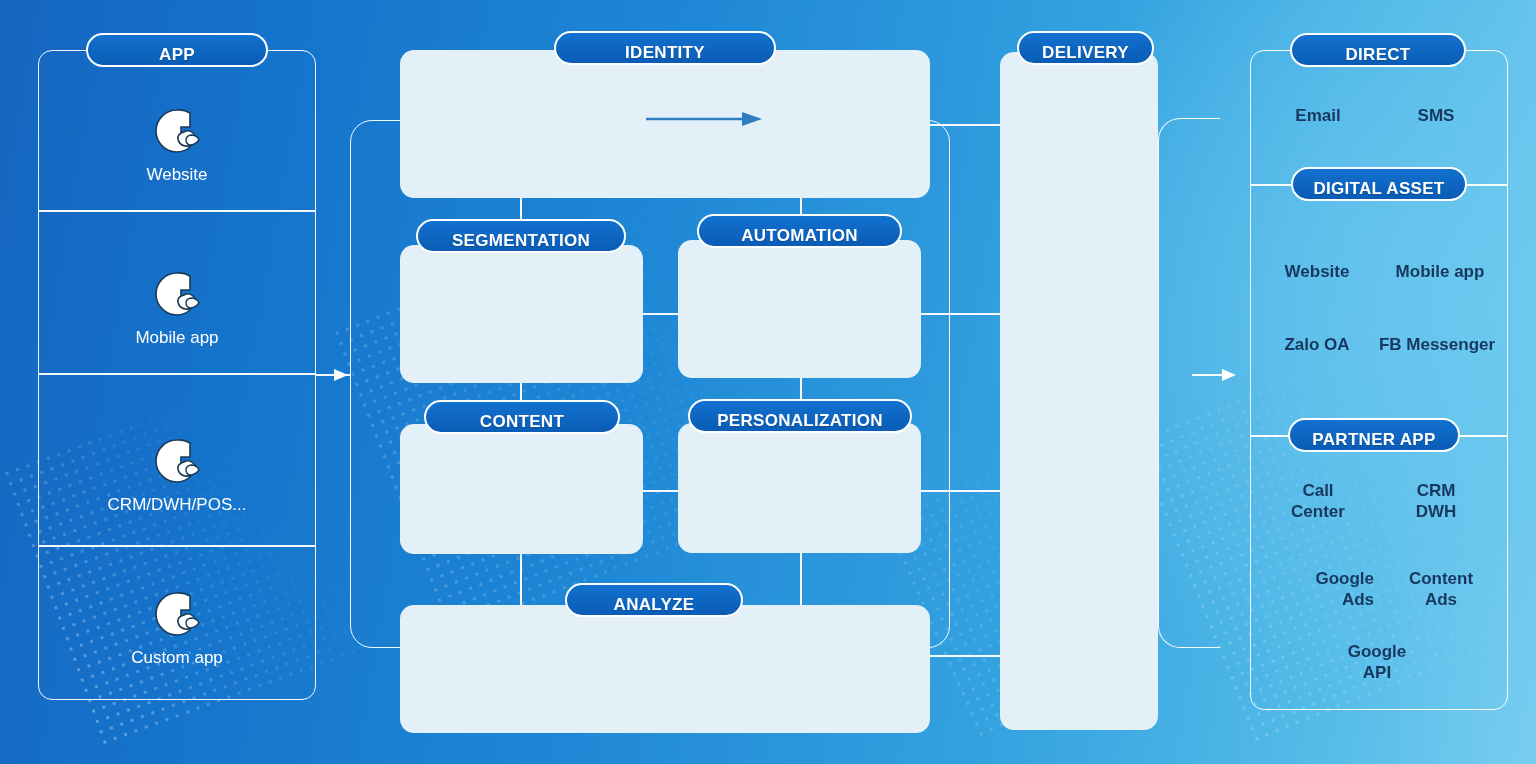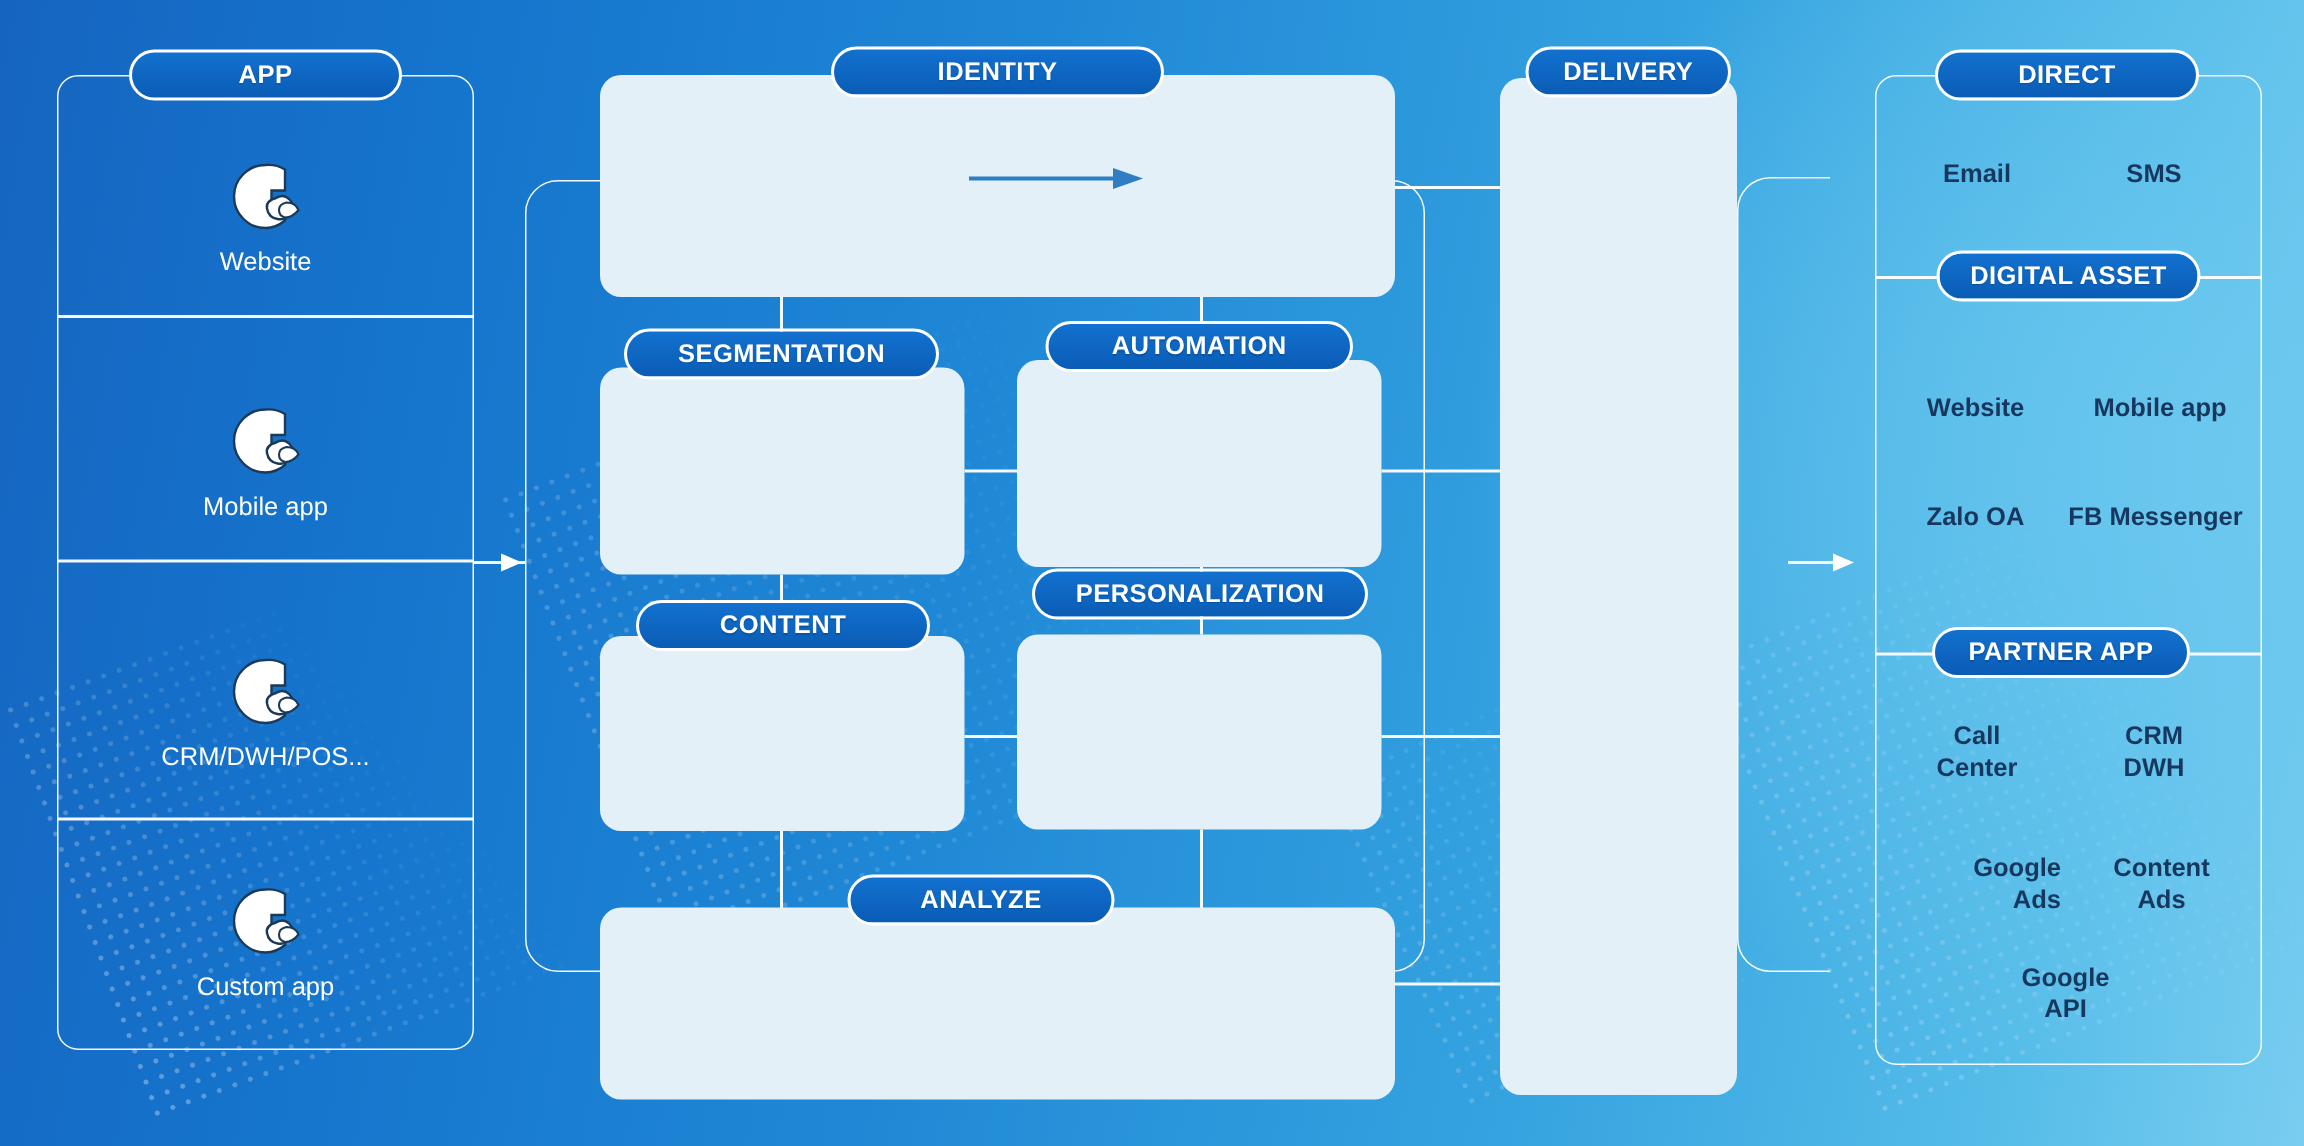--- a/index.html
+++ b/index.html
@@ -33,22 +33,22 @@
     transform:rotate(-24deg); transform-origin:left top;
     -webkit-mask-image:linear-gradient(75deg, rgba(0,0,0,.45), rgba(0,0,0,0) 70%);
             mask-image:linear-gradient(75deg, rgba(0,0,0,.45), rgba(0,0,0,0) 70%); }
 
   
   .pill{
     position:absolute; z-index:7;
     background:linear-gradient(180deg,#1271cf 0%,#0a5cb5 100%);
     border:2px solid #ffffff; border-radius:999px;
     color:#fff; font-weight:bold; letter-spacing:.3px;
-    display:flex; align-items:center; justify-content:center;
-    white-space:nowrap; height:34px; padding:12px 22px;
+    display:flex; align-items:flex-end; justify-content:center;
+    white-space:nowrap; height:34px; padding:0 22px;
     font-size:17px; text-shadow:0 1px 1px rgba(0,0,0,.18);
   }
   .outline-box{ position:absolute; border:1.6px solid rgba(255,255,255,.95);
     border-radius:14px; }
   .card{ position:absolute; background:#e3f0f7; border-radius:14px; z-index:5; }
   .hline{ position:absolute; background:rgba(255,255,255,.95); height:1.6px; z-index:2; }
   .vline{ position:absolute; background:rgba(255,255,255,.95); width:1.6px; z-index:2; }
 
   .label-dark{ color:#5b5b5b; font-size:17px; }
   .label-white{ color:#fff; font-size:17px; }
@@ -221,21 +221,21 @@
       <g stroke="#4a7fd4" stroke-width="1.7" fill="#ffffff">
         <path d="M44 30 l3.2 .9 2-2.6 2.6 2 -.9 3.2 2.6 2-2 2.6-3.2-.9-2 2.6-2.6-2 .9-3.2-2.6-2z"></path>
         <circle cx="46.5" cy="37" r="9.5" fill="none"></circle>
         <circle cx="46.5" cy="37" r="3.6" fill="none"></circle>
       </g>
     </svg>
     <div class="cap label-dark">Content Experience</div>
   </div>
 
   <div class="card" style="left:678px; top:423px; width:243px; height:130px;"></div>
-  <div class="pill" style="left:688px; top:379px; width:224px;">
+  <div class="pill" style="left:688px; top:399px; width:224px;">
     <span>PERSONALIZATION</span>
   </div>
   <div class="tile" style="left:678px; top:438px; width:243px; height:100px;">
     <svg width="62" height="58" viewBox="0 0 62 58">
       <circle cx="18" cy="9" r="3.4" fill="none" stroke="#4a7fd4" stroke-width="1.7"></circle>
       <circle cx="27" cy="11.5" r="4.6" fill="#ffffff" stroke="#4a7fd4" stroke-width="1.7"></circle>
       <circle cx="38" cy="7" r="3.2" fill="none" stroke="#4a7fd4" stroke-width="1.7"></circle>
       <ellipse cx="29" cy="20" rx="21" ry="5.2" fill="#f2f6fa" stroke="#3b4a5a" stroke-width="1.8"></ellipse>
       <path d="M9 21 L26 45 L26 54 L33 50 L33 45 L49 21" fill="#ffffff" stroke="#3b4a5a" stroke-width="1.8" stroke-linejoin="round"></path>
       <g stroke="#4a7fd4" stroke-width="1.7" fill="#ffffff">

